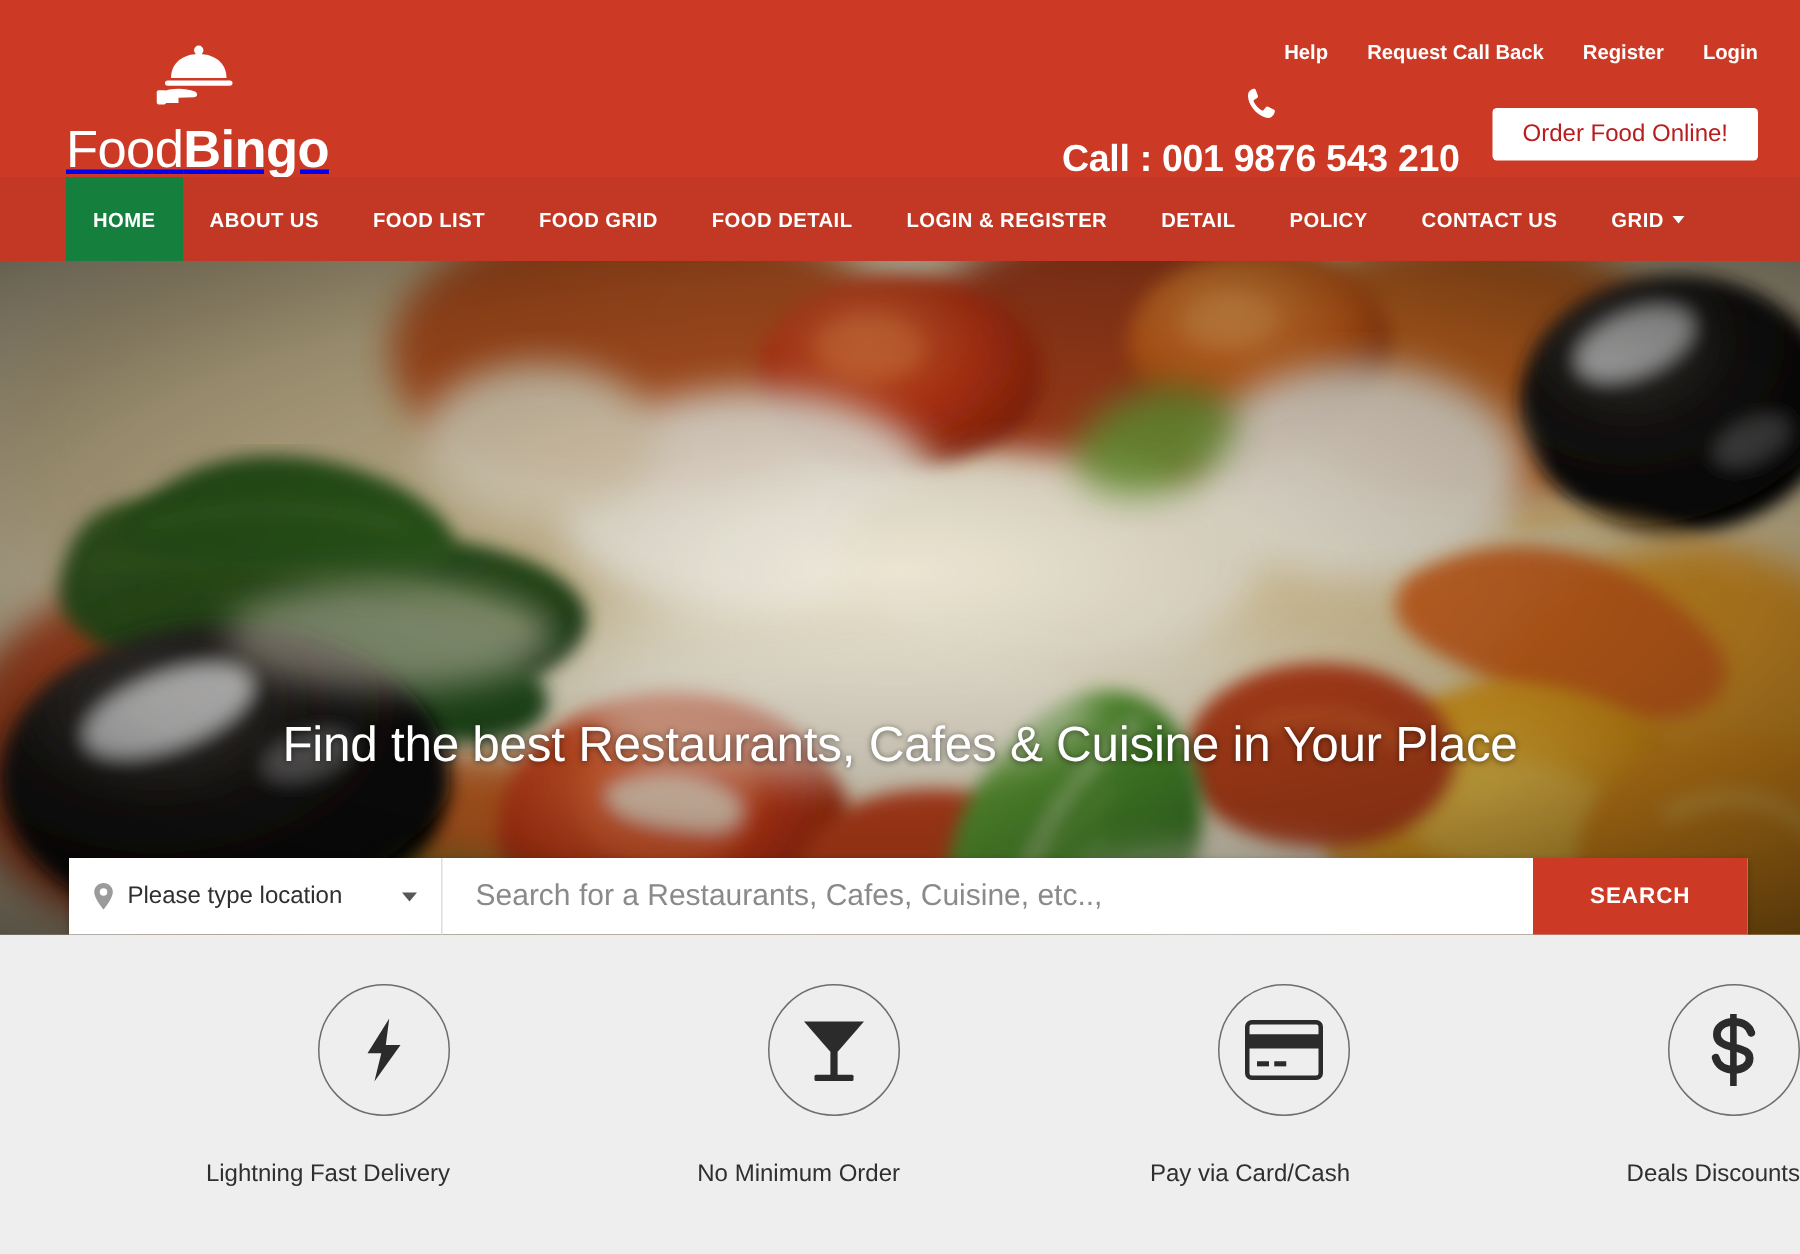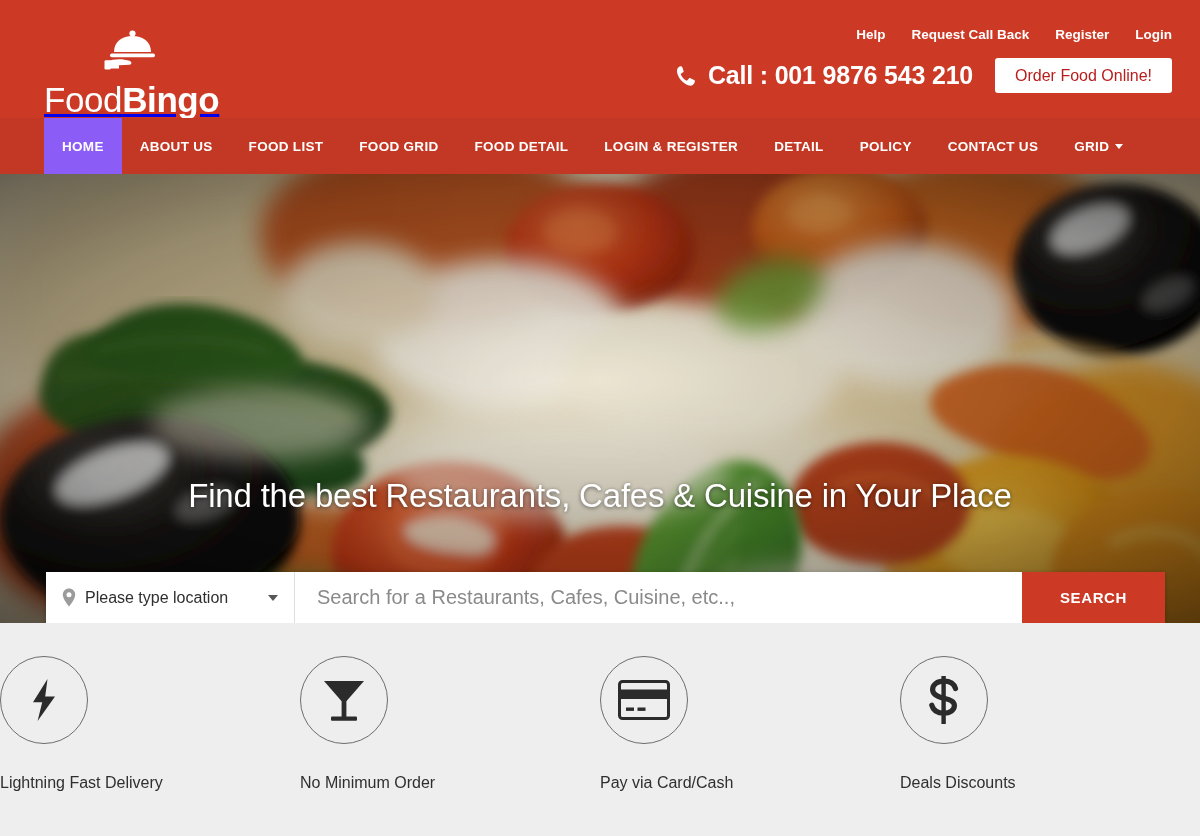--- a/index.html
+++ b/index.html
@@ -48,20 +48,21 @@
   }
 
   .call-row {
     position: absolute;
     right: 28px; top: 58px;
     display: flex; align-items: center; gap: 22px;
   }
   .call-block {
     display: flex; align-items: center; gap: 12px;
     color: #fff;
+    flex-direction: column;
   }
   .phone-icon { width: 20px; height: 22px; display: block; }
   .call-text {
     font-size: 25px;
     font-weight: 700;
     white-space: nowrap;
     letter-spacing: -0.2px;
   }
   .order-btn {
     background: #ffffff;
@@ -90,21 +91,21 @@
     display: flex; align-items: center;
     padding: 0 18px;
     color: #ffffff;
     font-size: 13.5px;
     font-weight: 700;
     letter-spacing: 0.3px;
     text-decoration: none;
     white-space: nowrap;
     cursor: pointer;
   }
-  .nav-item.active { background: #8b5cf6; }
+  .nav-item.active { background: #15803d; }
   .caret {
     display: inline-block;
     margin-left: 6px;
     width: 0; height: 0;
     border-left: 4.5px solid transparent;
     border-right: 4.5px solid transparent;
     border-top: 5px solid #ffffff;
   }
 
   
@@ -194,21 +195,22 @@
     height: 213px;
     background: #eeeeee;
     display: flex;
     align-items: flex-start;
     padding-top: 33px;
   }
   .feature {
     flex: 1 1 0;
     display: flex;
     flex-direction: column;
-    align-items: flex-start;
+    align-items: flex-end;
+    padding-left: 40px;
   }
   .feature-circle {
     width: 88px; height: 88px;
     border: 1.3px solid #6d6d6d;
     border-radius: 50%;
     display: flex; align-items: center; justify-content: center;
     background: transparent;
   }
   .feature-circle svg { display: block; }
   .feature-label {

